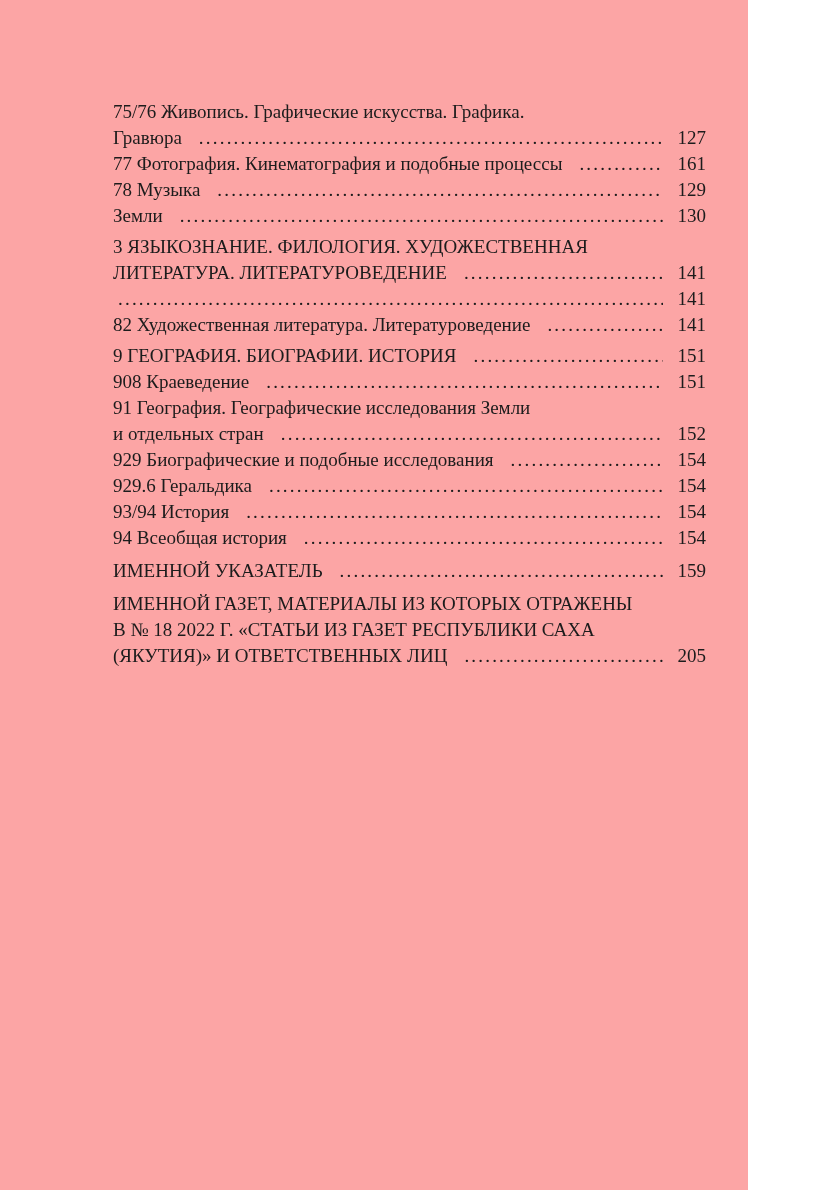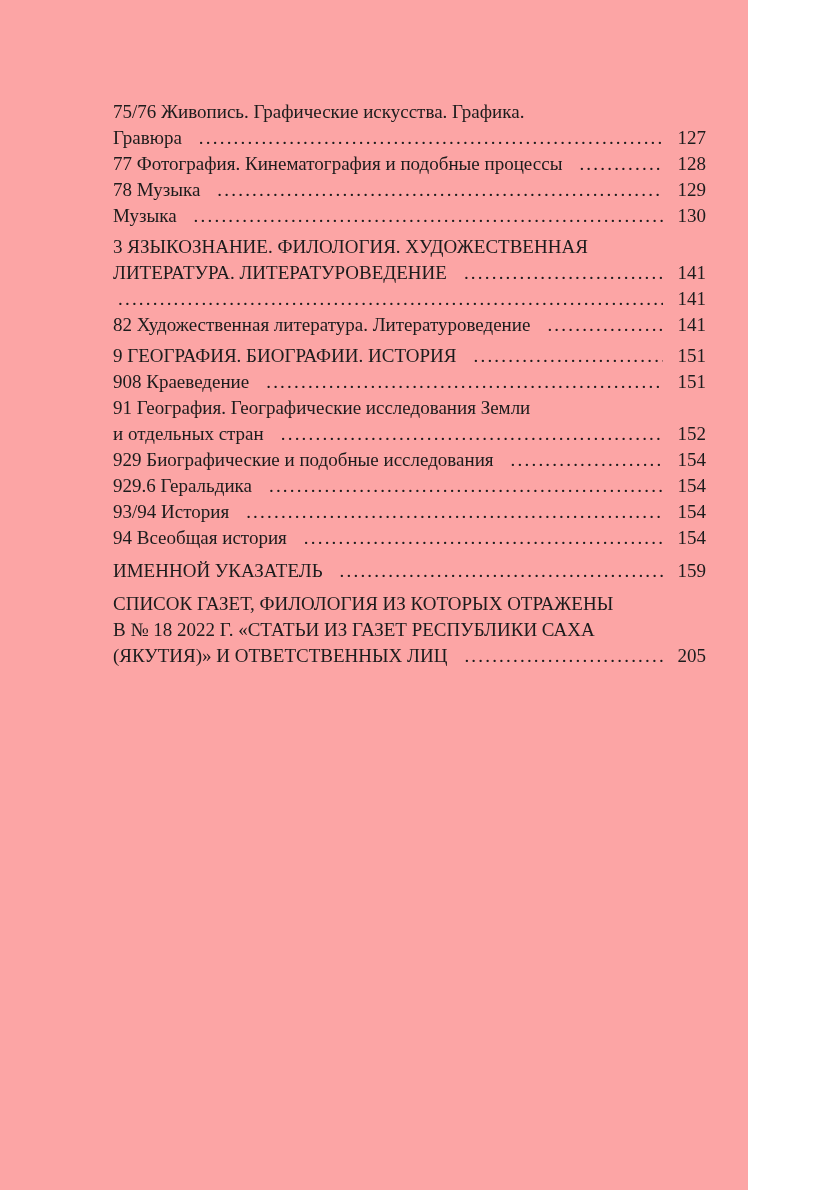--- a/index.html
+++ b/index.html
@@ -60,33 +60,33 @@
         <div class="toc-line last">
           <span class="toc-text">Гравюра</span>
           <span class="leader"></span>
           <span class="pageno">127</span>
         </div>
       </div>
       <div class="toc-entry sub">
         <div class="toc-line last">
           <span class="toc-text">77 Фотография. Кинематография и подобные процессы</span>
           <span class="leader"></span>
-          <span class="pageno">128</span>
+          <span class="pageno">161</span>
         </div>
       </div>
       <div class="toc-entry sub">
         <div class="toc-line last">
           <span class="toc-text">78 Музыка</span>
           <span class="leader"></span>
           <span class="pageno">129</span>
         </div>
       </div>
       <div class="toc-entry sub">
         <div class="toc-line last">
-          <span class="toc-text">Музыка</span>
+          <span class="toc-text">Земли</span>
           <span class="leader"></span>
           <span class="pageno">130</span>
         </div>
       </div>
       <div class="toc-entry part">
         <div class="toc-line"><span class="toc-text">3 ЯЗЫКОЗНАНИЕ. ФИЛОЛОГИЯ. ХУДОЖЕСТВЕННАЯ</span></div>
         <div class="toc-line last">
           <span class="toc-text">ЛИТЕРАТУРА. ЛИТЕРАТУРОВЕДЕНИЕ</span>
           <span class="leader"></span>
           <span class="pageno">141</span>
@@ -156,21 +156,21 @@
         </div>
       </div>
       <div class="toc-entry index">
         <div class="toc-line last">
           <span class="toc-text">ИМЕННОЙ УКАЗАТЕЛЬ</span>
           <span class="leader"></span>
           <span class="pageno">159</span>
         </div>
       </div>
       <div class="toc-entry index">
-        <div class="toc-line"><span class="toc-text">СПИСОК ГАЗЕТ, ФИЛОЛОГИЯ ИЗ КОТОРЫХ ОТРАЖЕНЫ</span></div>
+        <div class="toc-line"><span class="toc-text">ИМЕННОЙ ГАЗЕТ, МАТЕРИАЛЫ ИЗ КОТОРЫХ ОТРАЖЕНЫ</span></div>
         <div class="toc-line"><span class="toc-text">В № 18 2022 Г. «СТАТЬИ ИЗ ГАЗЕТ РЕСПУБЛИКИ САХА</span></div>
         <div class="toc-line last">
           <span class="toc-text">(ЯКУТИЯ)» И ОТВЕТСТВЕННЫХ ЛИЦ</span>
           <span class="leader"></span>
           <span class="pageno">205</span>
         </div>
       </div>
     </div>
 </div>
 

